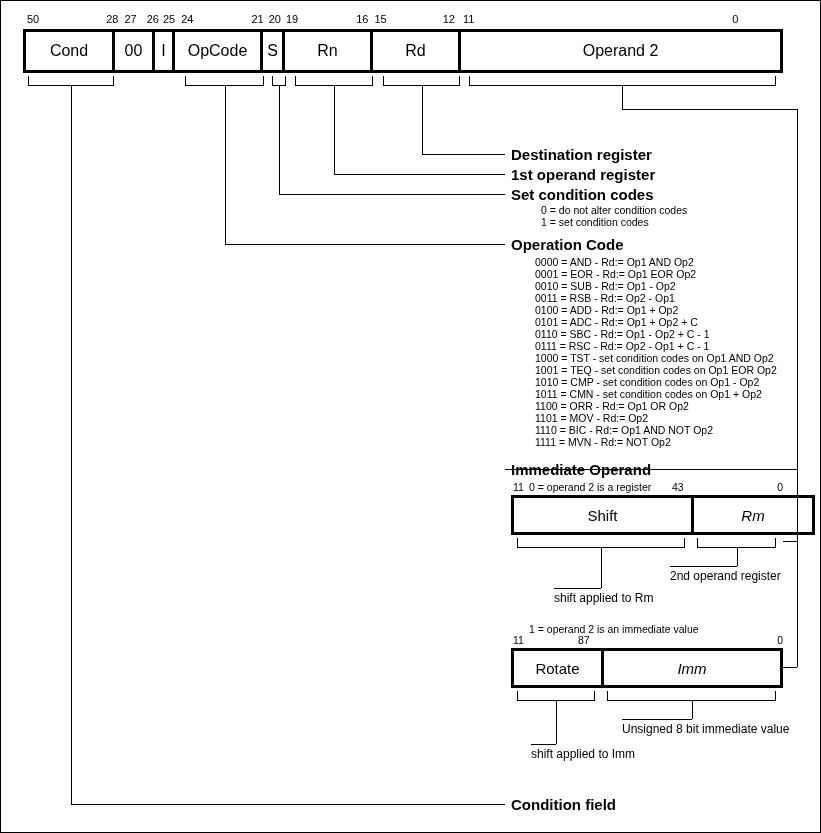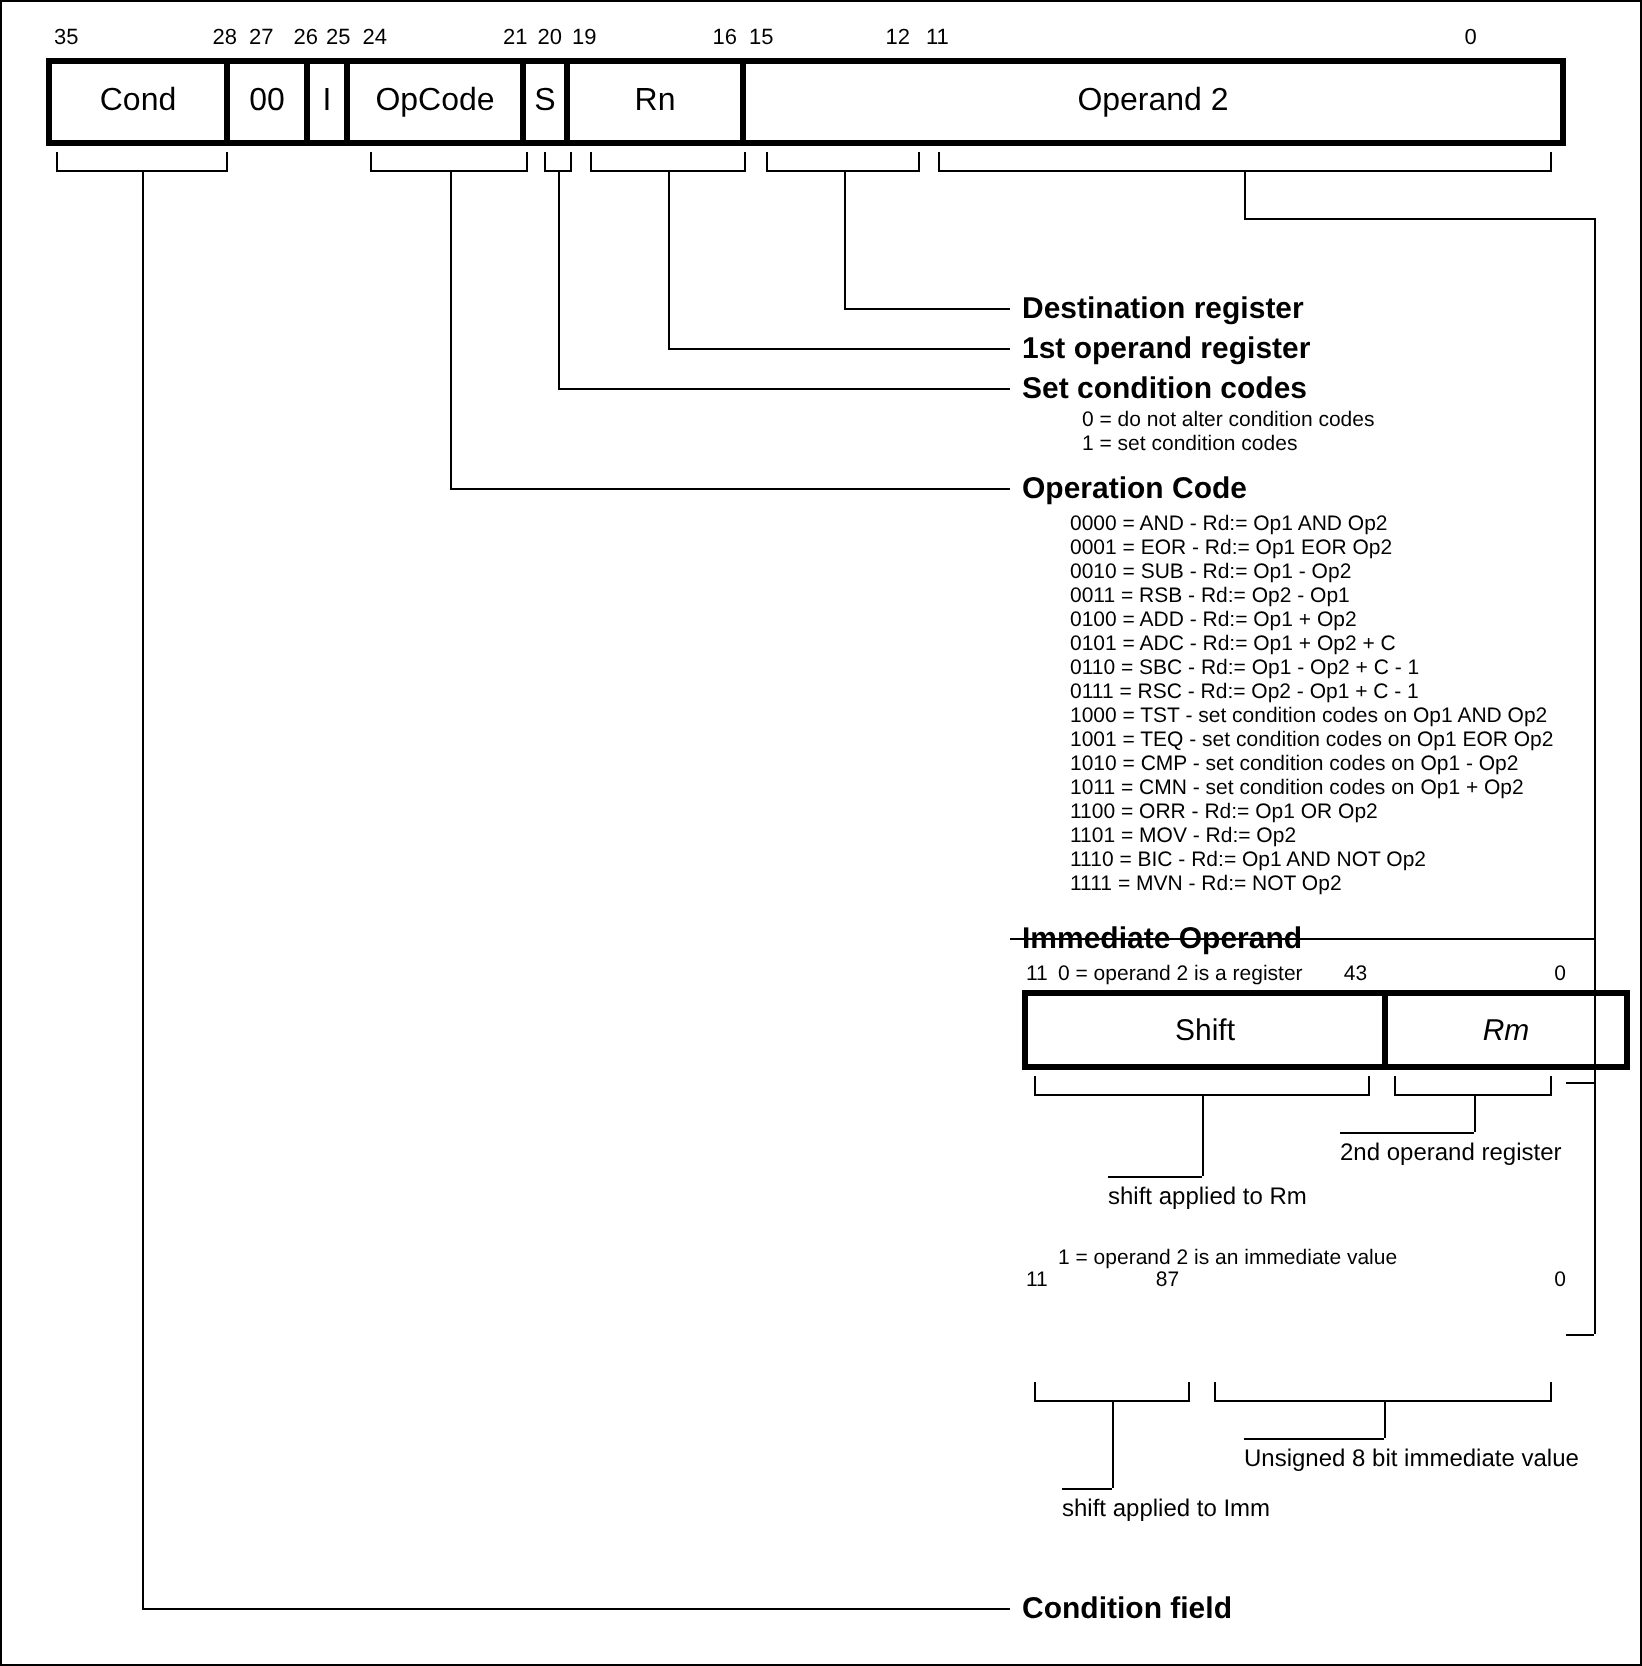--- a/index.html
+++ b/index.html
@@ -98,21 +98,21 @@
     font-size: 12px;
   }
 </style>
 </head>
 <body>
 
 <div class="page">
 
   <div class="bitlabels">
     <span style="width:4px"></span>
-    <span>35</span>
+    <span>50</span>
     <span style="width:67px"></span>
     <span>28</span>
     <span style="width:6px"></span>
     <span>27</span>
     <span style="width:10px"></span>
     <span>26</span>
     <span style="width:4px"></span>
     <span>25</span>
     <span style="width:6px"></span>
     <span>24</span>
@@ -133,20 +133,21 @@
     <span style="width:264px;text-align:right">0</span>
   </div>
 
   <div class="mainbox">
     <div class="cell" style="width:89px">Cond</div>
     <div class="cell" style="width:40px">00</div>
     <div class="cell" style="width:20px">I</div>
     <div class="cell" style="width:88px">OpCode</div>
     <div class="cell" style="width:22px">S</div>
     <div class="cell" style="width:88px">Rn</div>
+    <div class="cell" style="width:88px">Rd</div>
     <div class="cell" style="flex:1">Operand 2</div>
   </div>
 
   <div class="brk" style="left:27px;  top:75px; width:86px"></div>
   <div class="brk" style="left:184px; top:75px; width:79px"></div>
   <div class="brk" style="left:271px; top:75px; width:14px"></div>
   <div class="brk" style="left:294px; top:75px; width:78px"></div>
   <div class="brk" style="left:382px; top:75px; width:77px"></div>
   <div class="brk" style="left:468px; top:75px; width:307px"></div>
 
@@ -220,20 +221,24 @@
   <div class="hline" style="left:553px; top:587px; width:47px"></div>
   <div class="sublabel" style="left:553px; top:590px">shift applied to Rm</div>
 
   <div class="subtxt" style="left:528px; top:622px">1 = operand 2 is an immediate value</div>
   <div class="subbits" style="left:512px; top:633px; width:270px">
     <span>11</span>
     <span style="margin-left:54px">8</span>
     <span>7</span>
     <span style="margin-left:auto">0</span>
   </div>
+  <div class="subbox" style="left:510px; top:647px; width:272px">
+    <div class="cell" style="width:90px">Rotate</div>
+    <div class="cell" style="flex:1">Imm</div>
+  </div>
   <div class="brk" style="left:516px; top:690px; width:78px"></div>
   <div class="brk" style="left:606px; top:690px; width:169px"></div>
   <div class="vline" style="left:691px; top:700px; height:18px"></div>
   <div class="hline" style="left:621px; top:718px; width:70px"></div>
   <div class="sublabel" style="left:621px; top:721px">Unsigned 8 bit immediate value</div>
   <div class="vline" style="left:555px; top:700px; height:43px"></div>
   <div class="hline" style="left:530px; top:743px; width:25px"></div>
   <div class="sublabel" style="left:530px; top:746px">shift applied to Imm</div>
 
   <div class="heading" style="left:510px; top:795px">Condition field</div>

